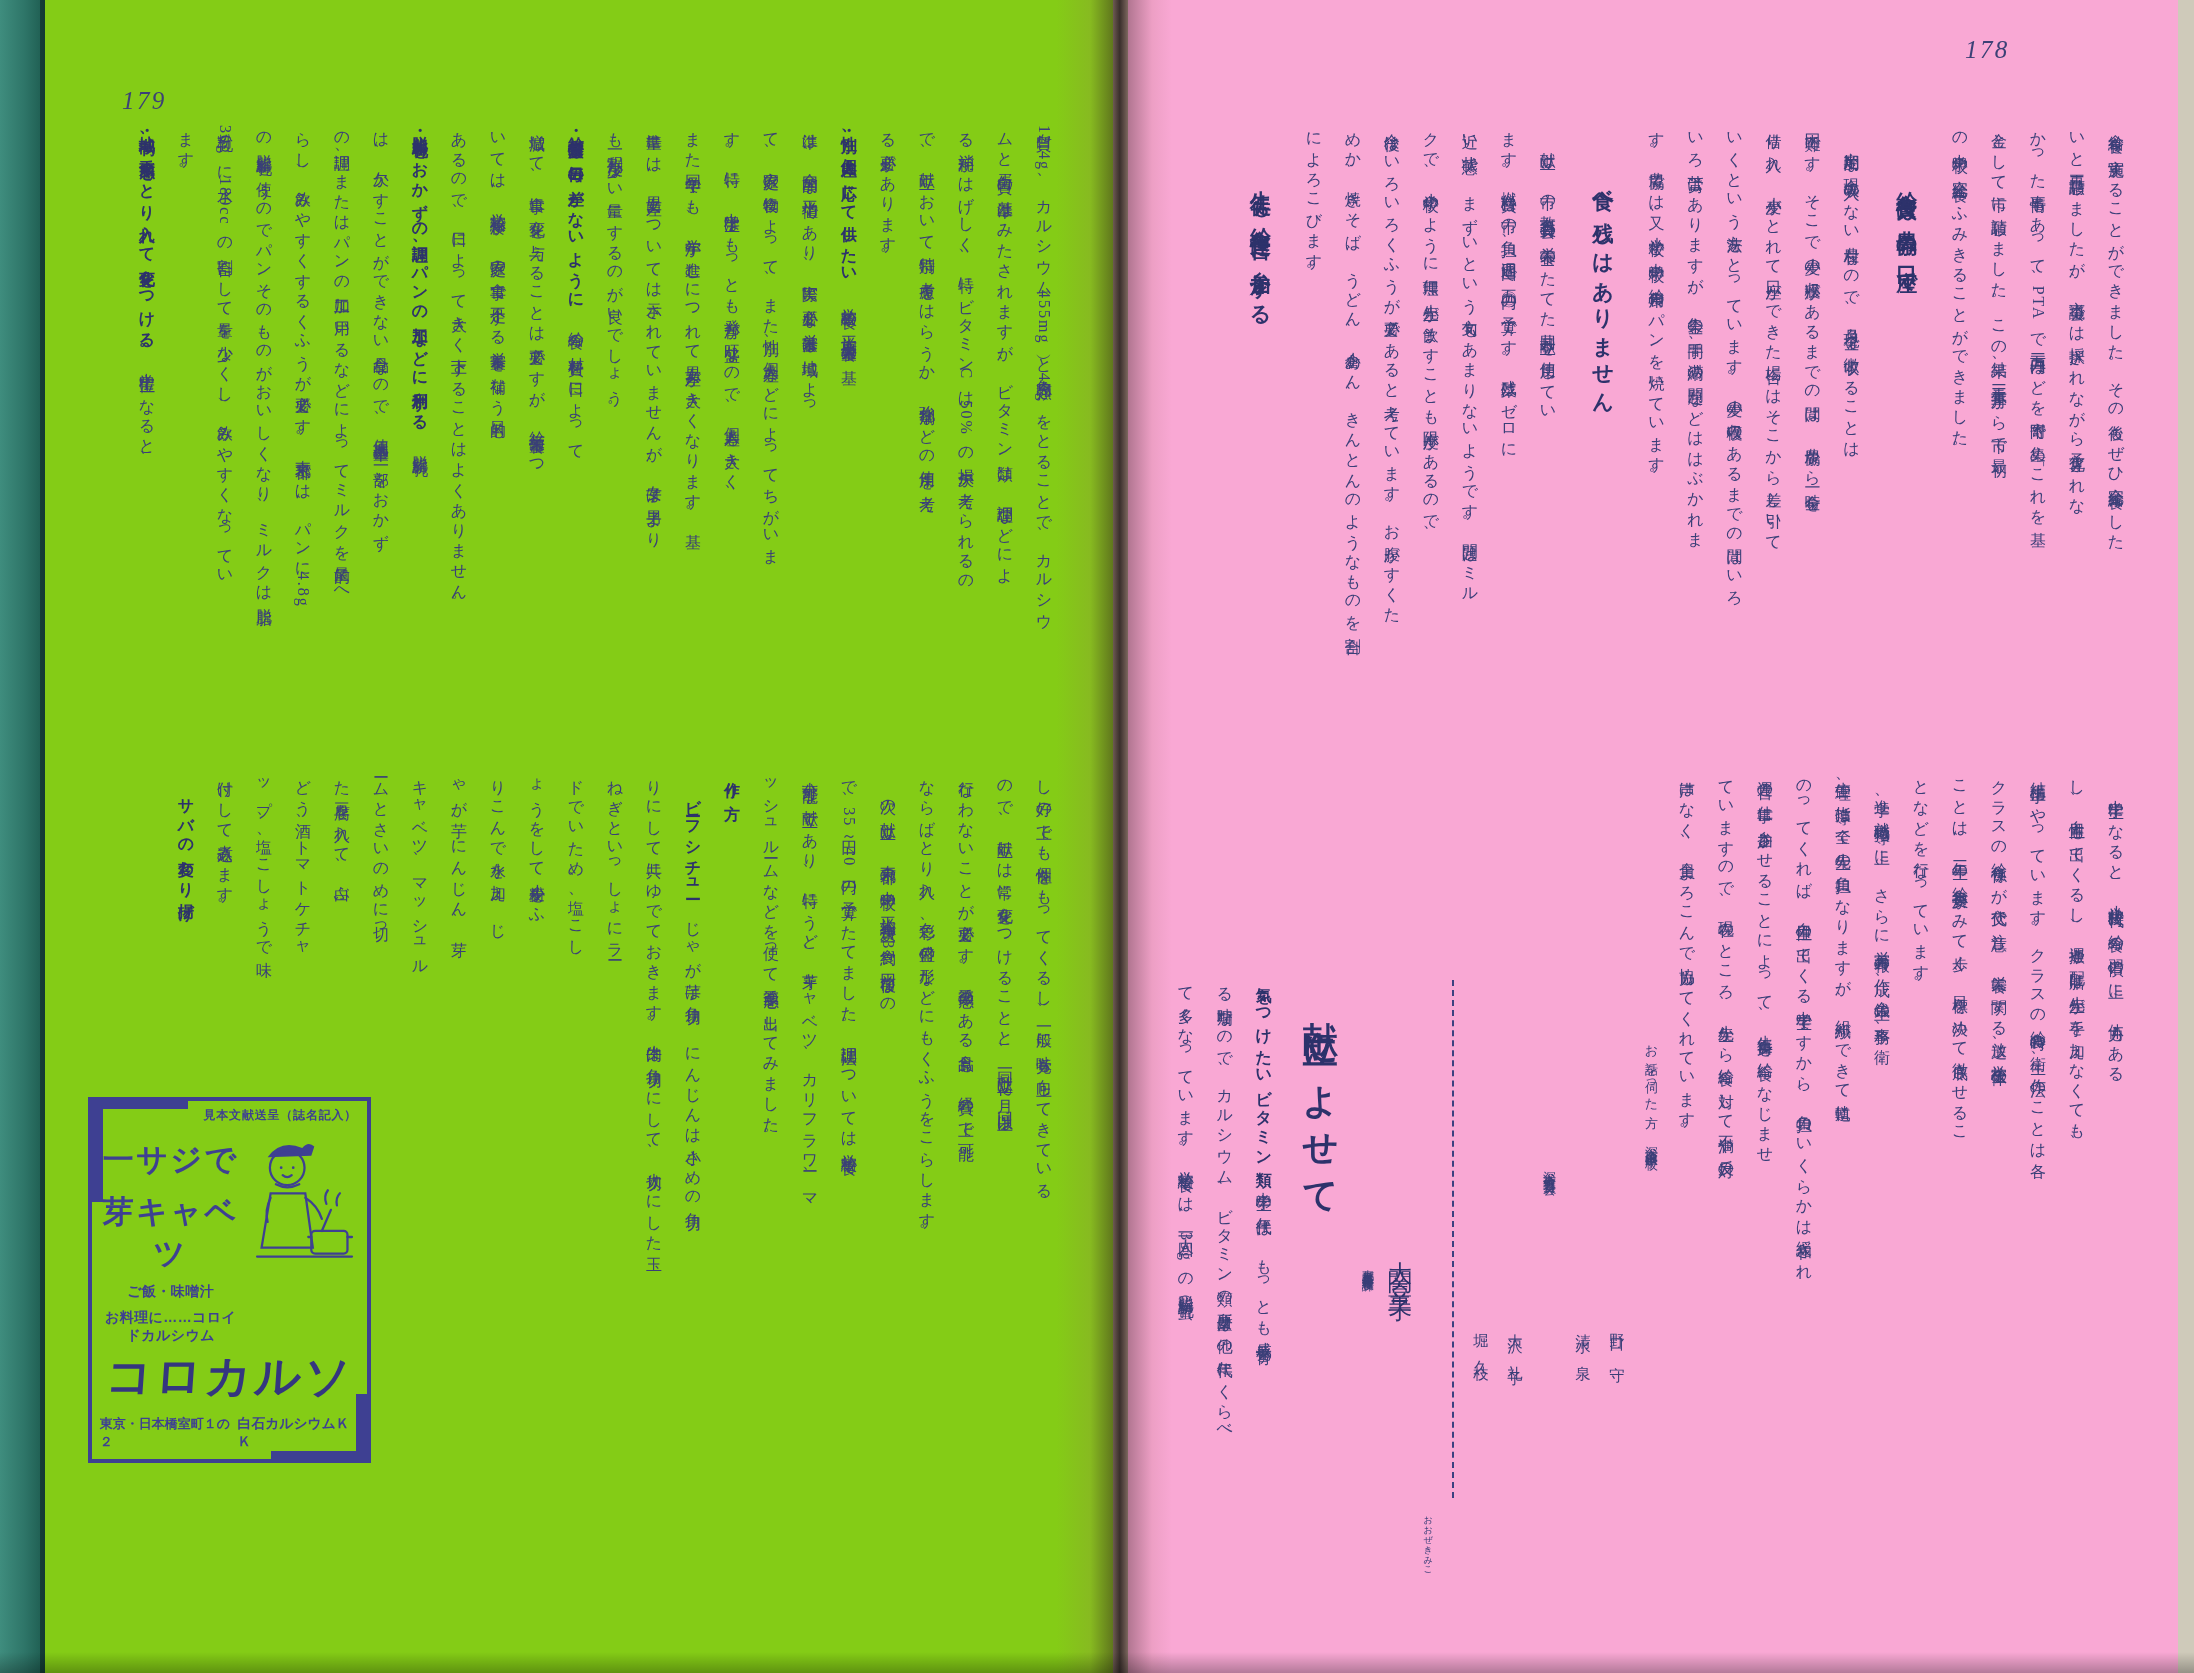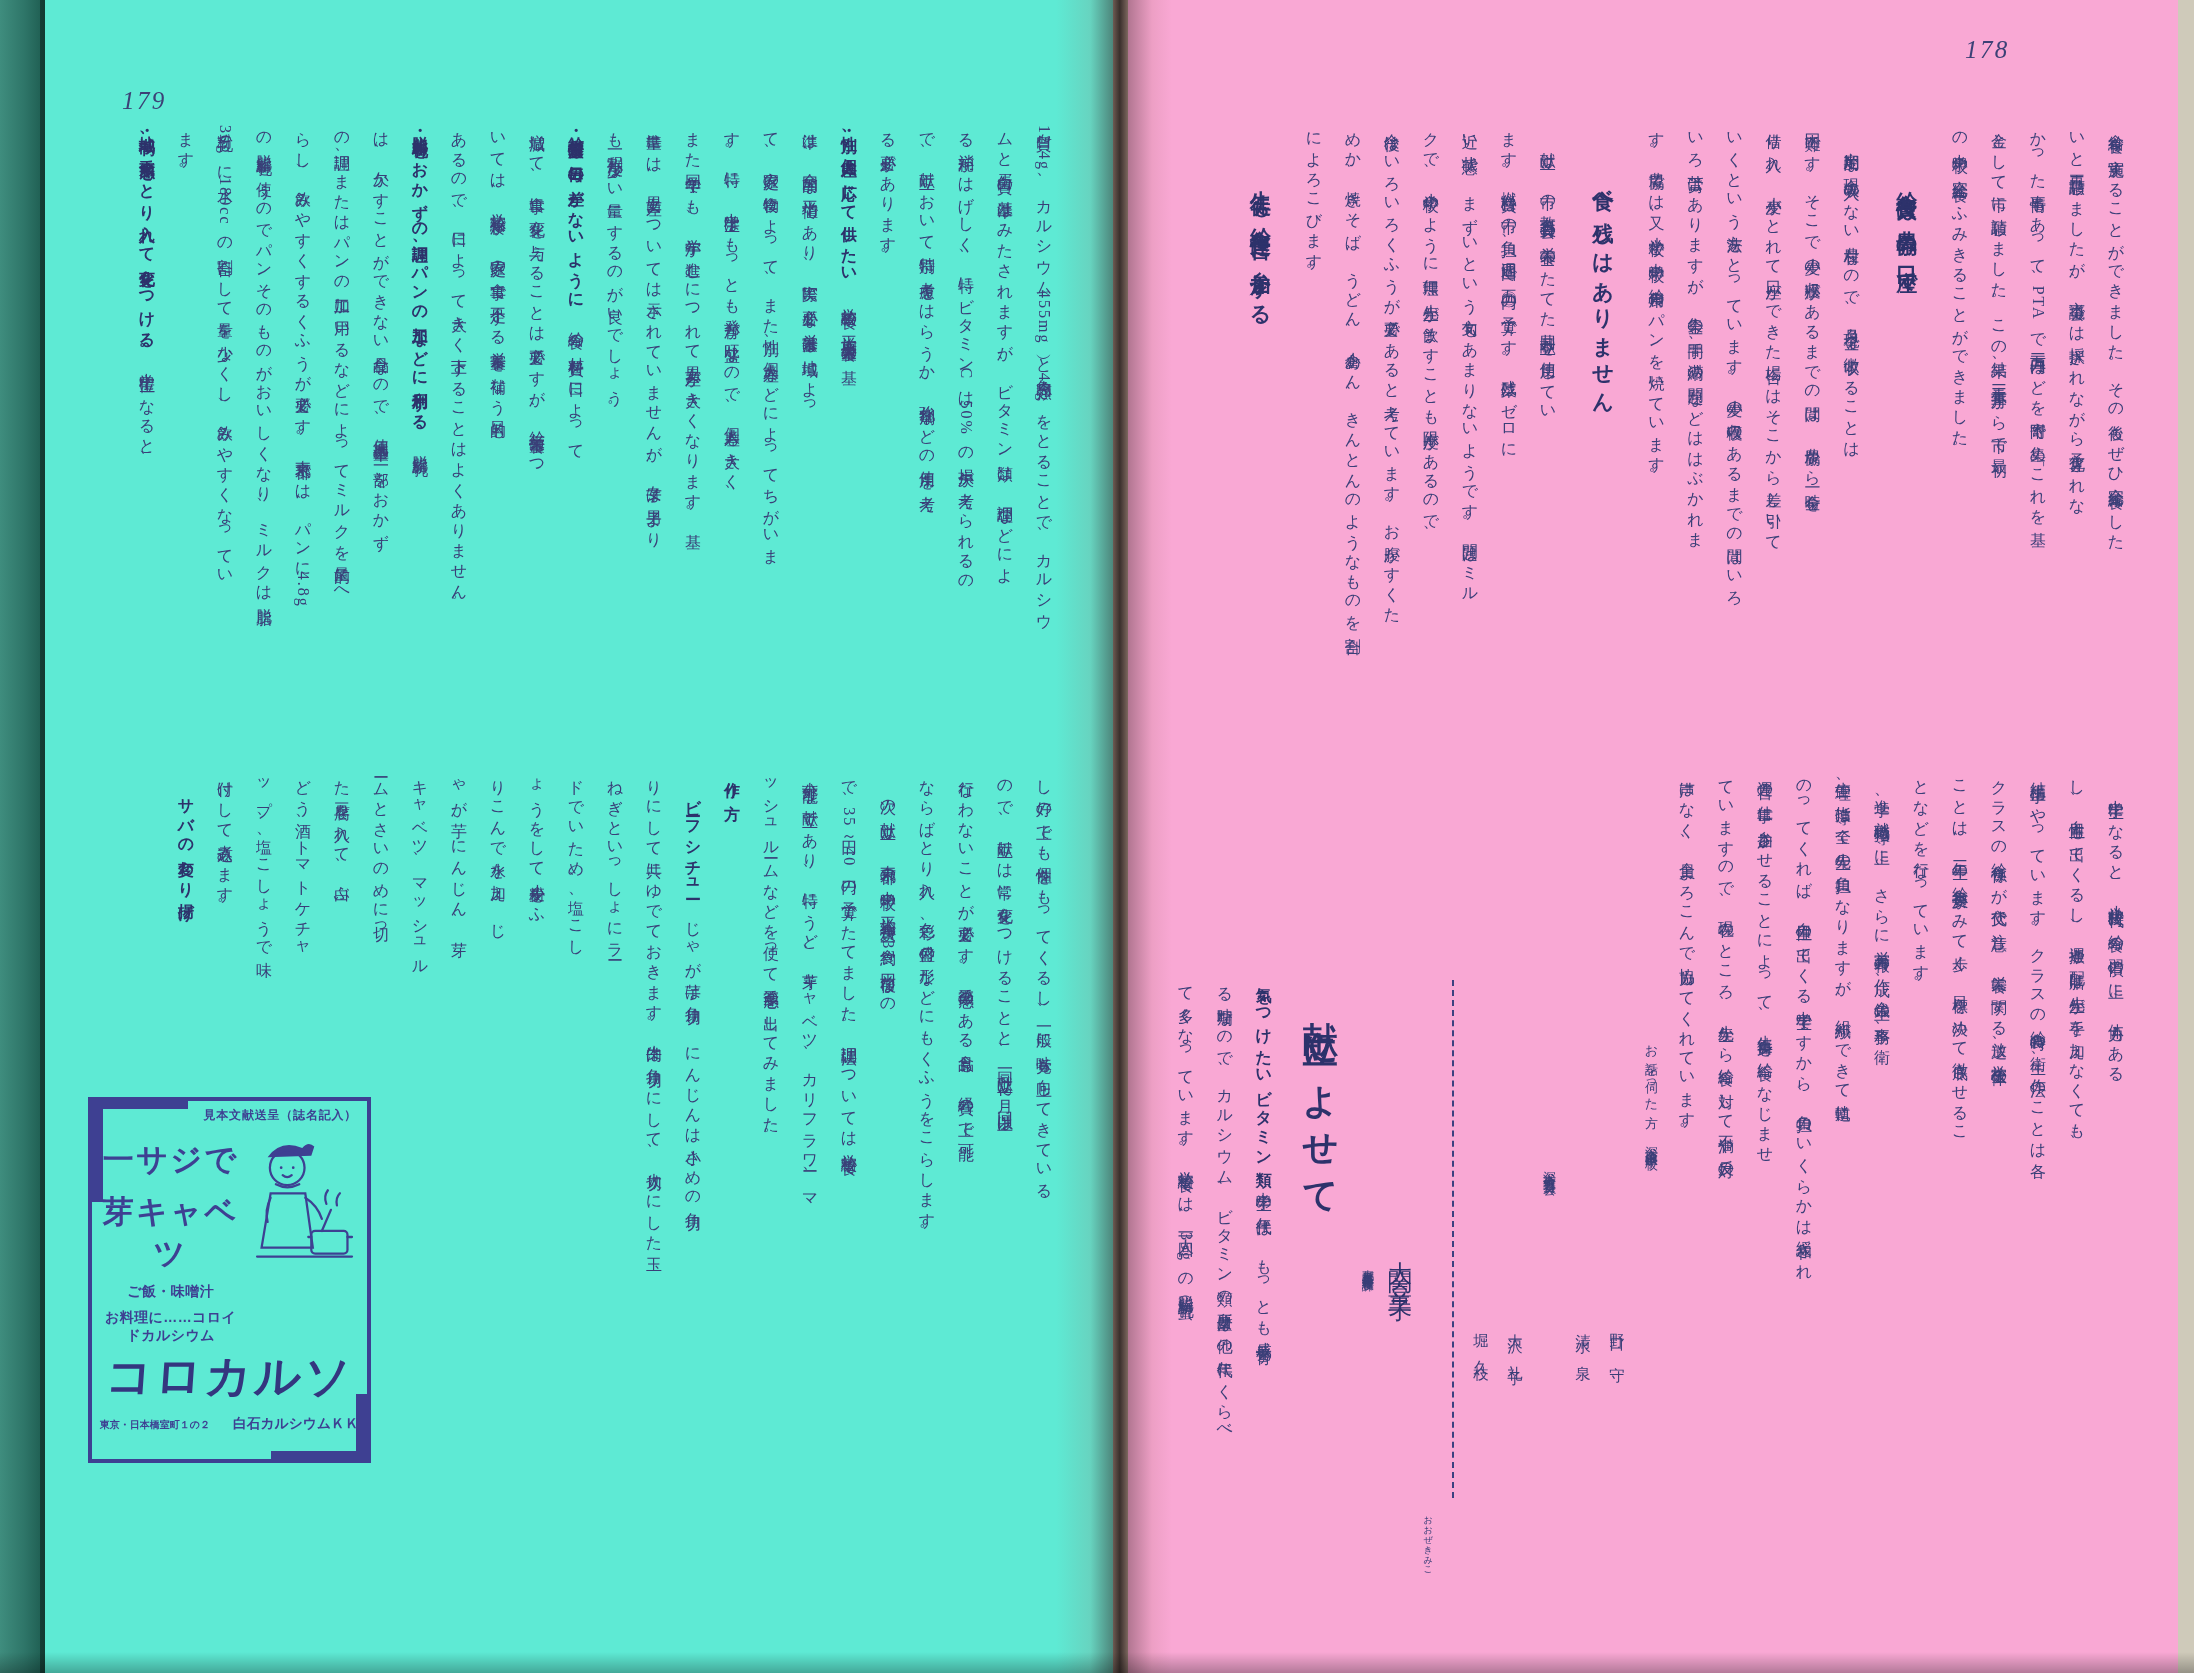--- a/index.html
+++ b/index.html
@@ -4,21 +4,21 @@
 <style>
   html,body{margin:0;padding:0;background:#a8a295;}
   #stage{position:relative;width:2194px;height:1673px;background:#cfcaba;overflow:hidden;
          font-family:"Liberation Serif","DejaVu Serif",serif;}
   
   .spine{position:absolute;left:0;top:0;width:45px;height:100%;
          background:linear-gradient(90deg,#3f8d7e 0%,#2e7568 55%,#1d5b4f 100%);}
   .spine::after{content:"";position:absolute;right:0;top:0;width:4.9px;height:100%;background:rgba(0,0,0,0.35);}
   
   .page{position:absolute;top:0;height:1673px;}
-  .page-left{left:45px;width:1068px;background:#5eead4;}
+  .page-left{left:45px;width:1068px;background:#84cc16;}
   .page-right{left:1128px;width:1050px;background:#f9a8d4;}
   .page-left::after{content:"";position:absolute;right:0;top:0;width:57px;height:100%;
      background:linear-gradient(90deg,rgba(0,0,0,0) 0%,rgba(150,95,85,0.16) 60%,rgba(60,35,35,0.5) 100%);}
   .page-right::before{content:"";position:absolute;left:0;top:0;width:44px;height:100%;
      background:linear-gradient(90deg,rgba(60,35,35,0.38) 0%,rgba(150,95,85,0.12) 55%,rgba(0,0,0,0) 100%);}
   .gutter{position:absolute;left:1113px;top:0;width:14.6px;height:100%;
      background:linear-gradient(90deg,#6d5a52,#3a2f2c 45%,#7c675e);}
   .bottom-shadow{position:absolute;left:0;bottom:0;width:100%;height:21px;
      background:linear-gradient(rgba(0,0,0,0),rgba(0,0,0,0.28));}
   
@@ -50,21 +50,21 @@
   .ad-corner.br{bottom:-4px;right:-4px;width:85px;height:57px;border-bottom:12px solid #3e4092;border-right:15.4px solid #3e4092;}
   .ad-header{font-size:12px;font-weight:bold;text-align:right;letter-spacing:0.8px;margin:1.6px 1.6px 0 0;}
   .ad-main{display:flex;margin-top:4.9px;text-align:center;}
   .ad-copy{width:142px;}
   .ad-big{font-size:31px;font-weight:bold;letter-spacing:2.4px;margin-top:9.7px;}
   .ad-small{font-size:14px;font-weight:bold;margin-top:8px;letter-spacing:0.4px;}
   .ad-art{width:113px;height:150px;margin-top:3.2px;}
   .ad-logo{font-size:46px;font-weight:bold;letter-spacing:2.4px;text-align:center;margin-top:1.6px;
            color:#34367f;transform:skewX(-4deg);}
   .ad-footer{display:flex;justify-content:space-between;align-items:baseline;margin-top:6.5px;}
-  .ad-address{font-size:10px;font-weight:bold;}
+  .ad-address{font-size:13px;font-weight:bold;}
   .ad-co{font-size:13.8px;font-weight:bold;}
 </style>
 </head>
 <body>
 
 <div id="stage">
 
   <div class="spine"></div>
 
   <div class="page page-left">

